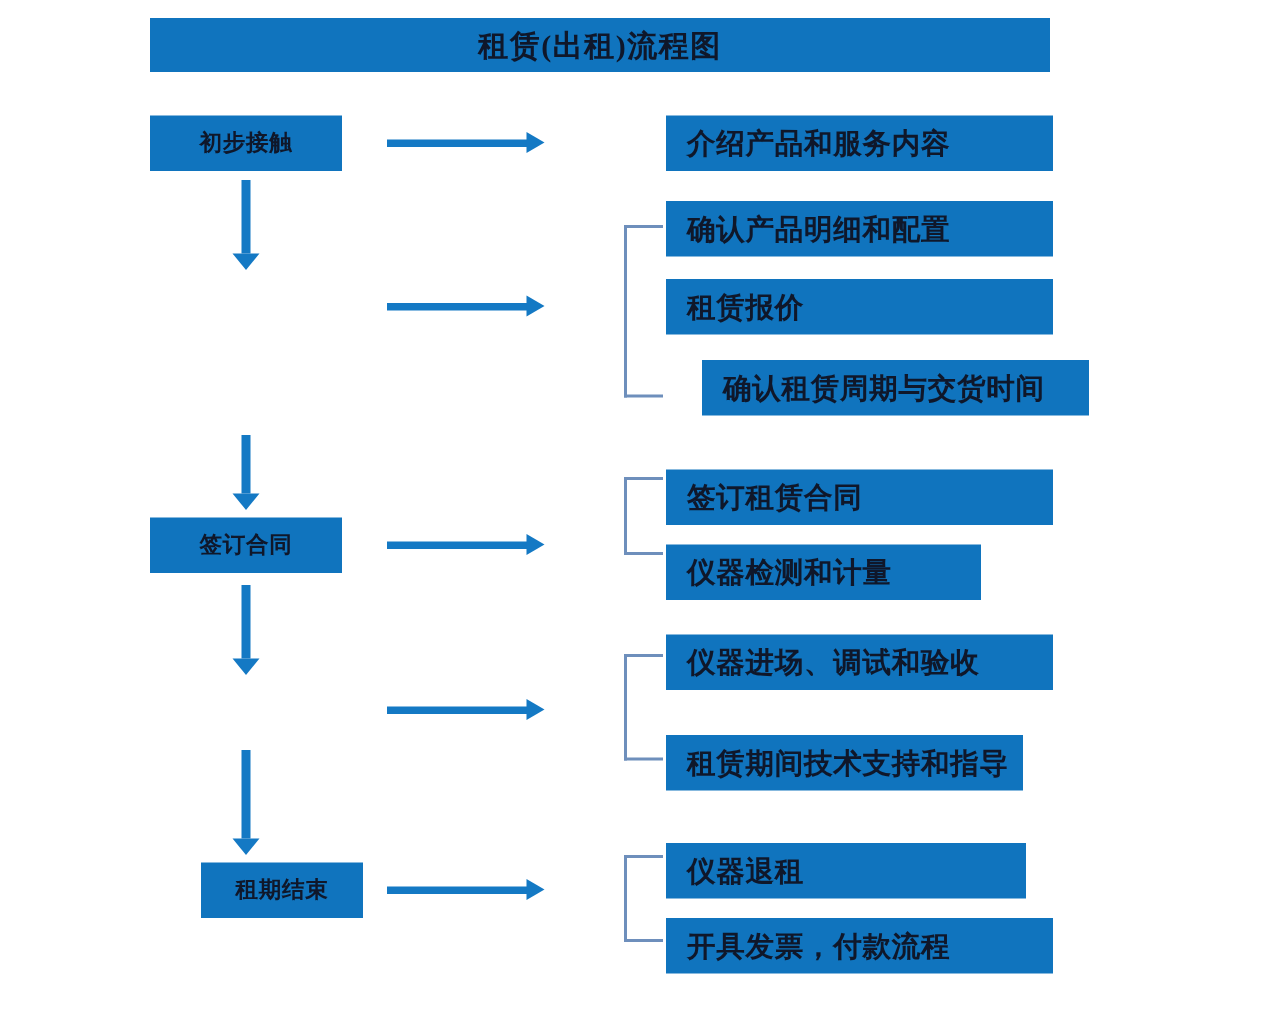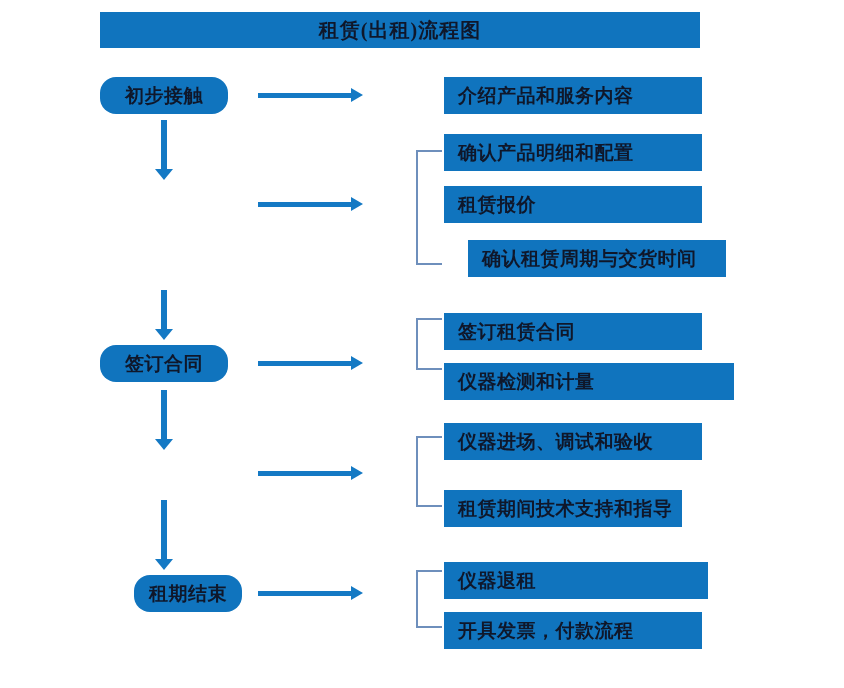--- a/index.html
+++ b/index.html
@@ -31,22 +31,21 @@
     letter-spacing: 0.5px;
     white-space: nowrap;
   }
   .box.title-box {
     justify-content: center;
     font-size: 20px;
     letter-spacing: 1px;
   }
   .box.stage-box {
     justify-content: center;
-    font-size: 19px;
-    border-radius: 16px;
+    font-size: 15px;
   }
   .box.detail-box {
     justify-content: flex-start;
     padding-left: 14px;
     font-size: 19px;
   }
 
   
   .harrow {
     position: absolute;
@@ -172,23 +171,23 @@
   <div class="box detail-box" style="left:444px; top:77px; width:258px; height:37px;">介绍产品和服务内容</div>
 
   <div class="box detail-box" style="left:444px; top:134px; width:258px; height:37px;">确认产品明细和配置</div>
 
   <div class="box detail-box" style="left:444px; top:186px; width:258px; height:37px;">租赁报价</div>
 
   <div class="box detail-box" style="left:444px; top:240px; width:258px; height:37px;margin-left:24px;">确认租赁周期与交货时间</div>
 
   <div class="box detail-box" style="left:444px; top:313px; width:258px; height:37px;">签订租赁合同</div>
 
-  <div class="box detail-box" style="left:444px; top:363px; width:290px; height:37px;">仪器检测和计量</div>
+  <div class="box detail-box" style="left:444px; top:363px; width:210px; height:37px;">仪器检测和计量</div>
 
   <div class="box detail-box" style="left:444px; top:423px; width:258px; height:37px;">仪器进场、调试和验收</div>
 
   <div class="box detail-box" style="left:444px; top:490px; width:238px; height:37px;">租赁期间技术支持和指导</div>
 
-  <div class="box detail-box" style="left:444px; top:562px; width:264px; height:37px;">仪器退租</div>
+  <div class="box detail-box" style="left:444px; top:562px; width:240px; height:37px;">仪器退租</div>
 
   <div class="box detail-box" style="left:444px; top:612px; width:258px; height:37px;">开具发票，付款流程</div>
 
 </div>
 
 </body></html>

